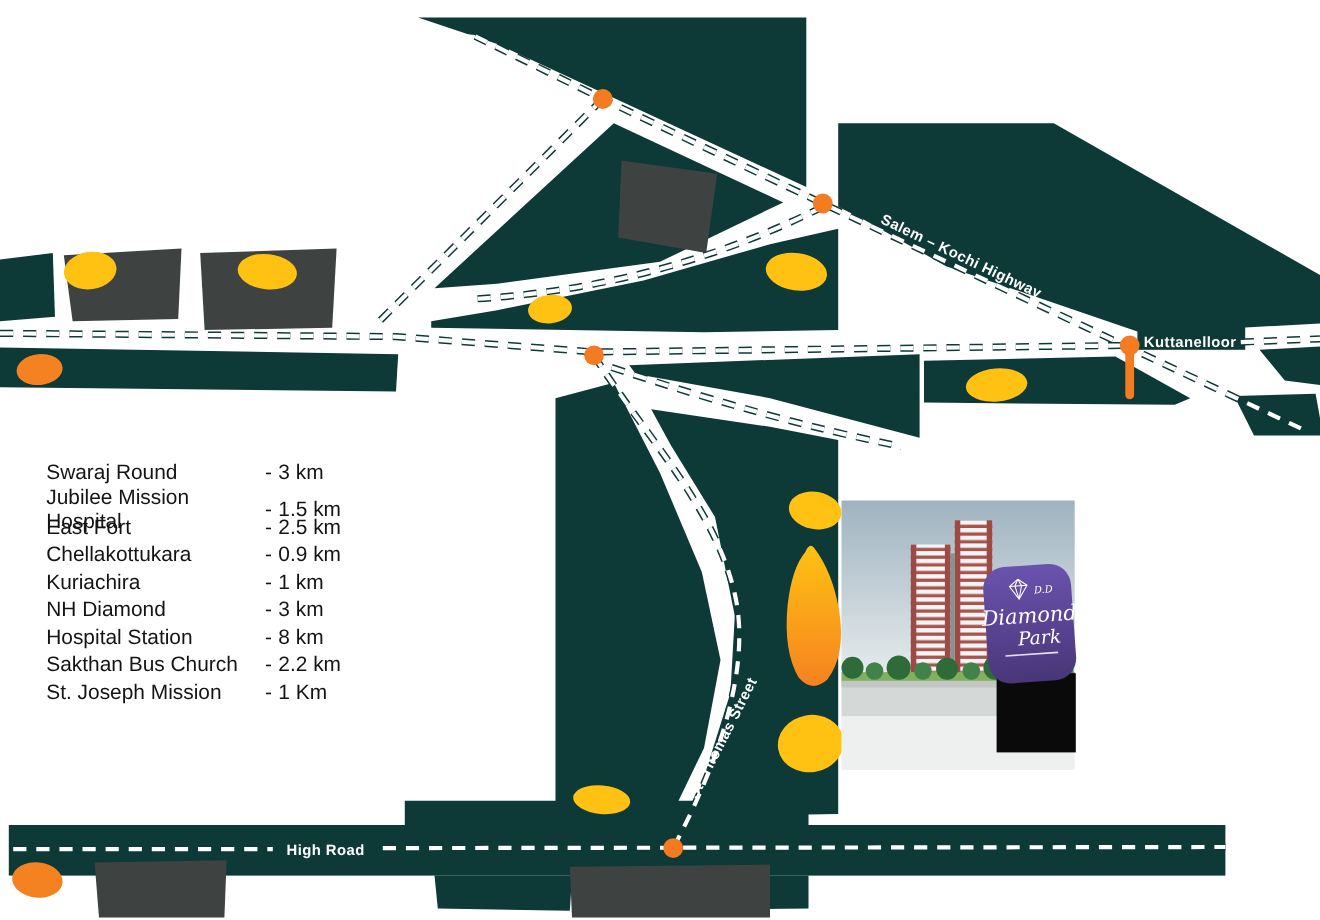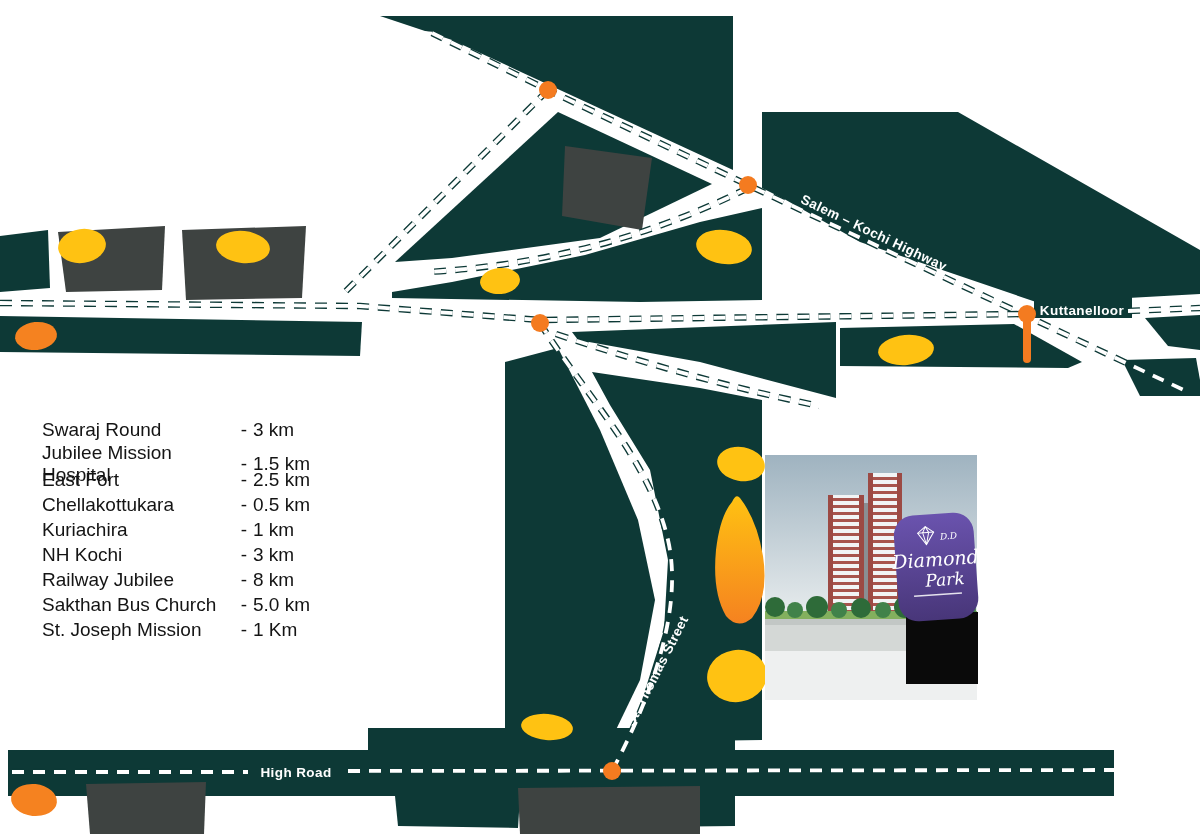--- a/index.html
+++ b/index.html
@@ -203,41 +203,41 @@
       <span class="val">1.5 km</span>
     </li>
     <li class="panel-row">
       <span class="lbl">East Fort</span>
       <span class="dash">-</span>
       <span class="val">2.5 km</span>
     </li>
     <li class="panel-row">
       <span class="lbl">Chellakottukara</span>
       <span class="dash">-</span>
-      <span class="val">0.5 km</span>
+      <span class="val">0.9 km</span>
     </li>
     <li class="panel-row">
       <span class="lbl">Kuriachira</span>
       <span class="dash">-</span>
       <span class="val">1 km</span>
     </li>
     <li class="panel-row">
-      <span class="lbl">NH Kochi</span>
+      <span class="lbl">NH Diamond</span>
       <span class="dash">-</span>
       <span class="val">3 km</span>
     </li>
     <li class="panel-row">
-      <span class="lbl">Railway Jubilee</span>
+      <span class="lbl">Hospital Station</span>
       <span class="dash">-</span>
       <span class="val">8 km</span>
     </li>
     <li class="panel-row">
       <span class="lbl">Sakthan Bus Church</span>
       <span class="dash">-</span>
-      <span class="val">5.0 km</span>
+      <span class="val">2.2 km</span>
     </li>
     <li class="panel-row">
       <span class="lbl">St. Joseph Mission</span>
       <span class="dash">-</span>
       <span class="val">1 Km</span>
     </li>
   </ul>
 </div>
 
 </div>

